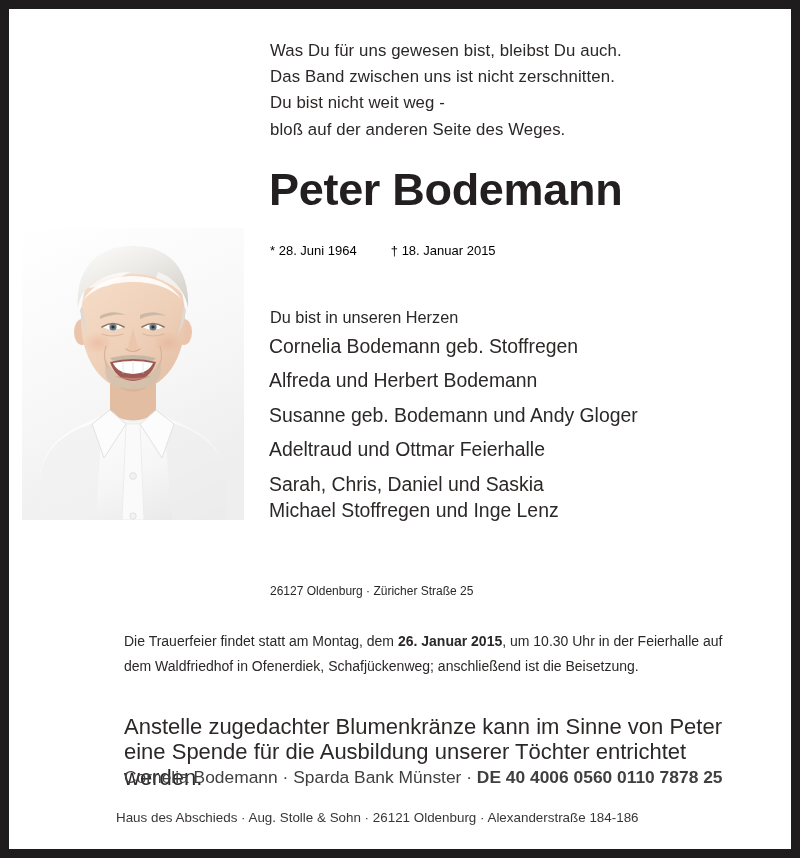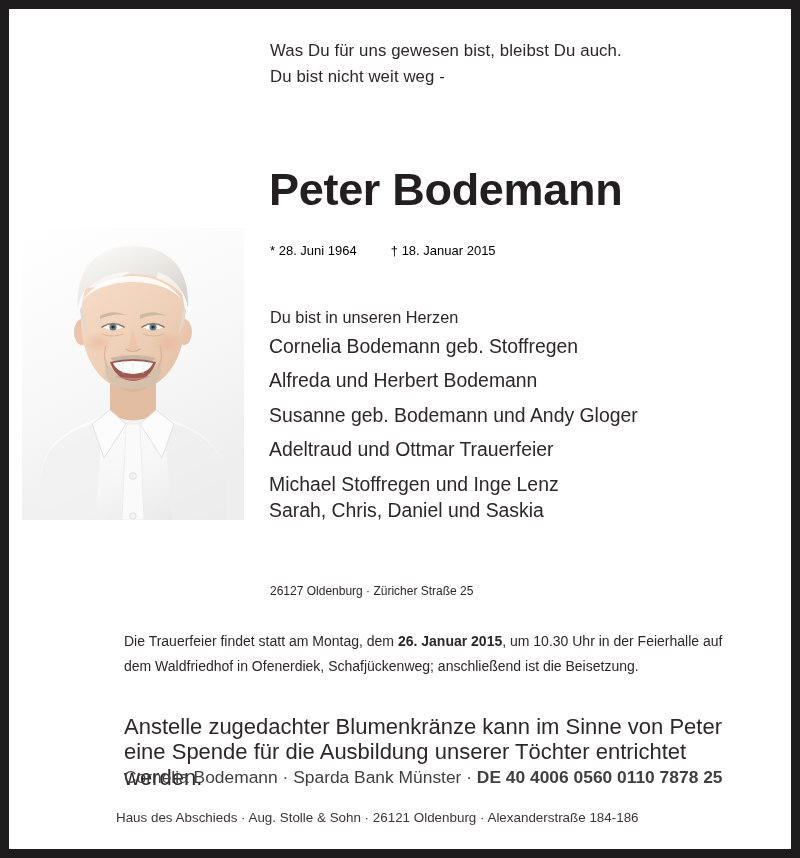--- a/index.html
+++ b/index.html
@@ -181,21 +181,23 @@
 </style>
 </head>
 <body>
 
 <div class="page">
 
   <div class="content">
 
     <div class="verse">
       <div>Was Du für uns gewesen bist, bleibst Du auch.</div>
+      <div>Das Band zwischen uns ist nicht zerschnitten.</div>
       <div>Du bist nicht weit weg -</div>
+      <div>bloß auf der anderen Seite des Weges.</div>
     </div>
 
     <div class="name">Peter Bodemann</div>
 
     <div class="dates">
       <span class="birth"><span>*</span>&nbsp;<span>28. Juni 1964</span></span><span class="death"><span>†</span>&nbsp;<span>18. Januar 2015</span></span>
     </div>
 
     <div class="photo-wrap">
       <svg viewBox="0 0 222 292" xmlns="http://www.w3.org/2000/svg" role="img">
@@ -316,25 +318,25 @@
       <div class="grp">
         <div>Cornelia Bodemann geb. Stoffregen</div>
       </div>
       <div class="grp">
         <div>Alfreda und Herbert Bodemann</div>
       </div>
       <div class="grp">
         <div>Susanne geb. Bodemann und Andy Gloger</div>
       </div>
       <div class="grp">
-        <div>Adeltraud und Ottmar Trauerfeier</div>
-      </div>
-      <div class="grp">
+        <div>Adeltraud und Ottmar Feierhalle</div>
+      </div>
+      <div class="grp">
+        <div>Sarah, Chris, Daniel und Saskia</div>
         <div>Michael Stoffregen und Inge Lenz</div>
-        <div>Sarah, Chris, Daniel und Saskia</div>
       </div>
     </div>
 
     <div class="address">26127 Oldenburg · Züricher Straße 25</div>
 
     <div class="service"><span>Die Trauerfeier findet statt am Montag, dem </span><b>26. Januar 2015</b><span>, um 10.30 Uhr in der Feierhalle auf dem Waldfriedhof in Ofenerdiek, Schafjückenweg; anschließend ist die Beisetzung.</span></div>
 
     <div class="donation">Anstelle zugedachter Blumenkränze kann im Sinne von Peter eine Spende für die Ausbildung unserer Töchter entrichtet werden.</div>
 
     <div class="bank"><span>Cornelia Bodemann</span><span> · </span><span>Sparda Bank Münster</span><span> · </span><b>DE 40 4006 0560 0110 7878 25</b></div>

